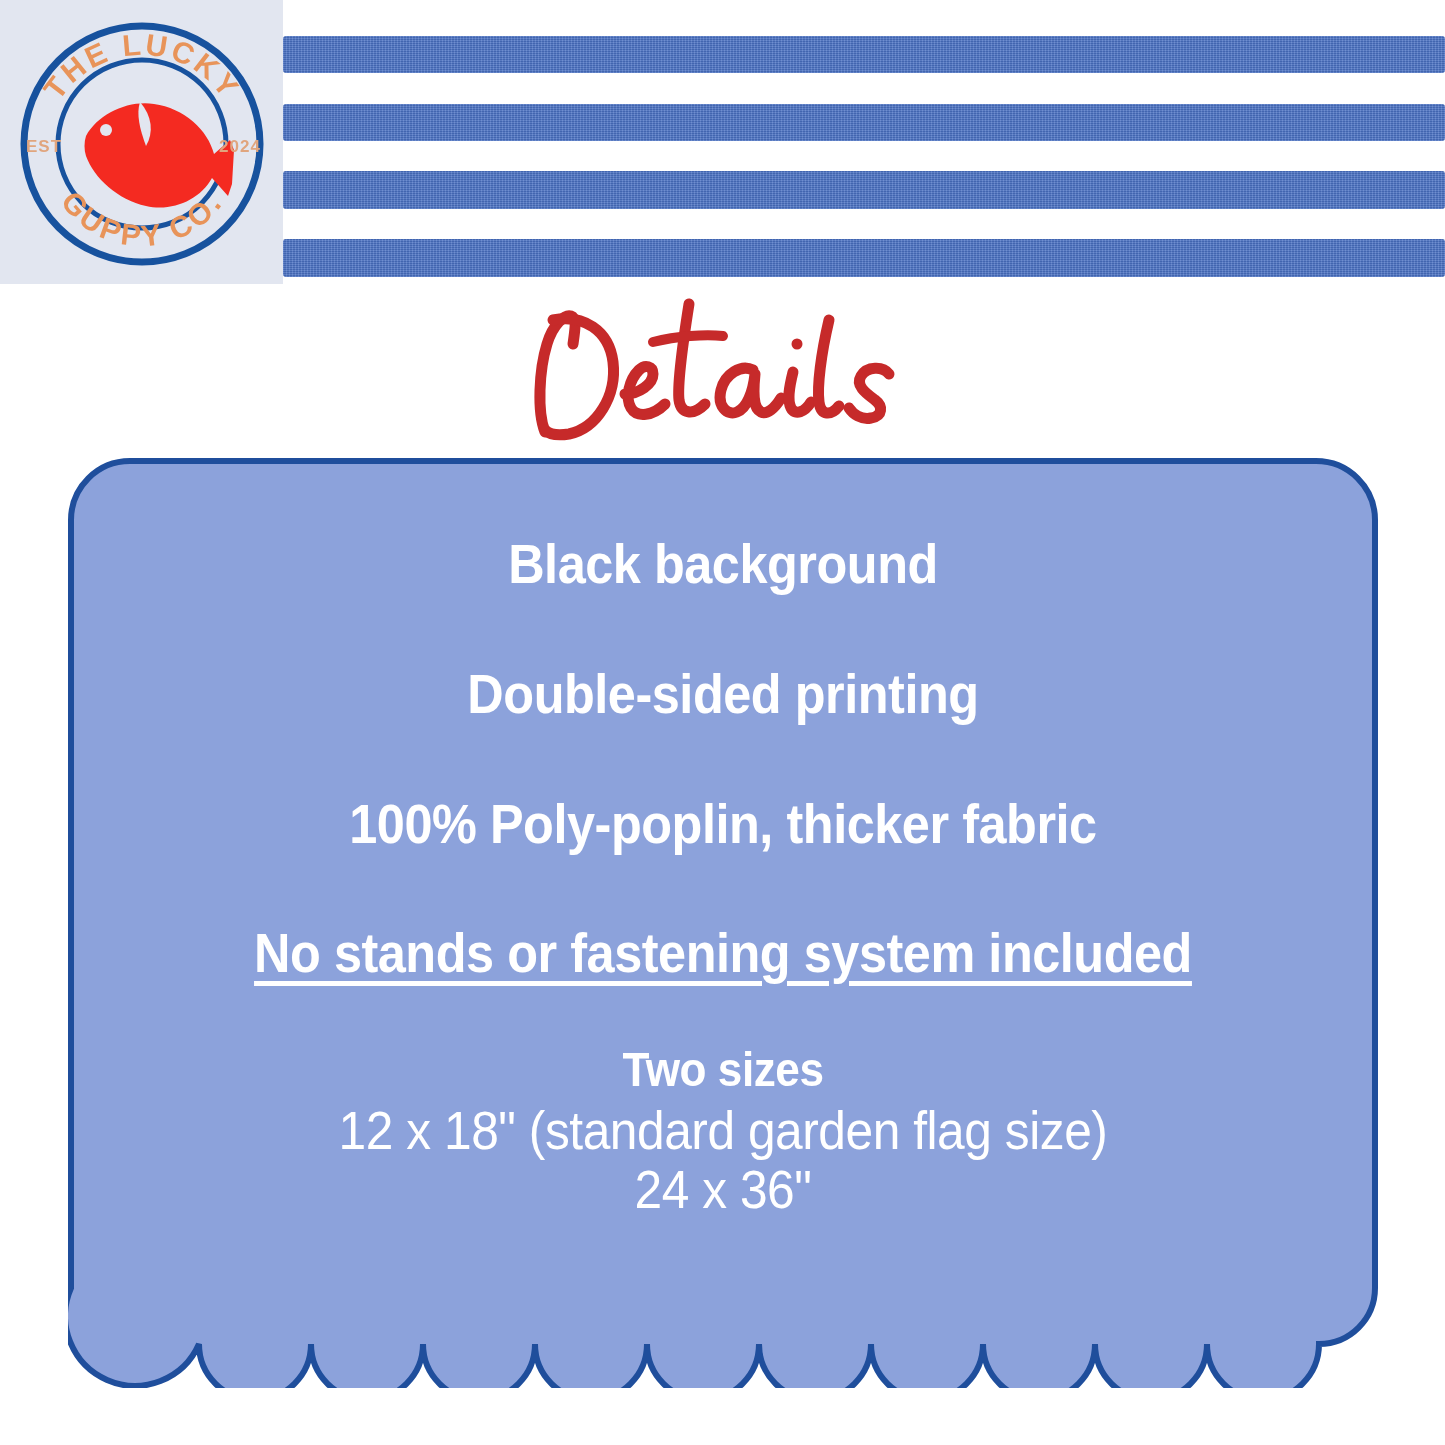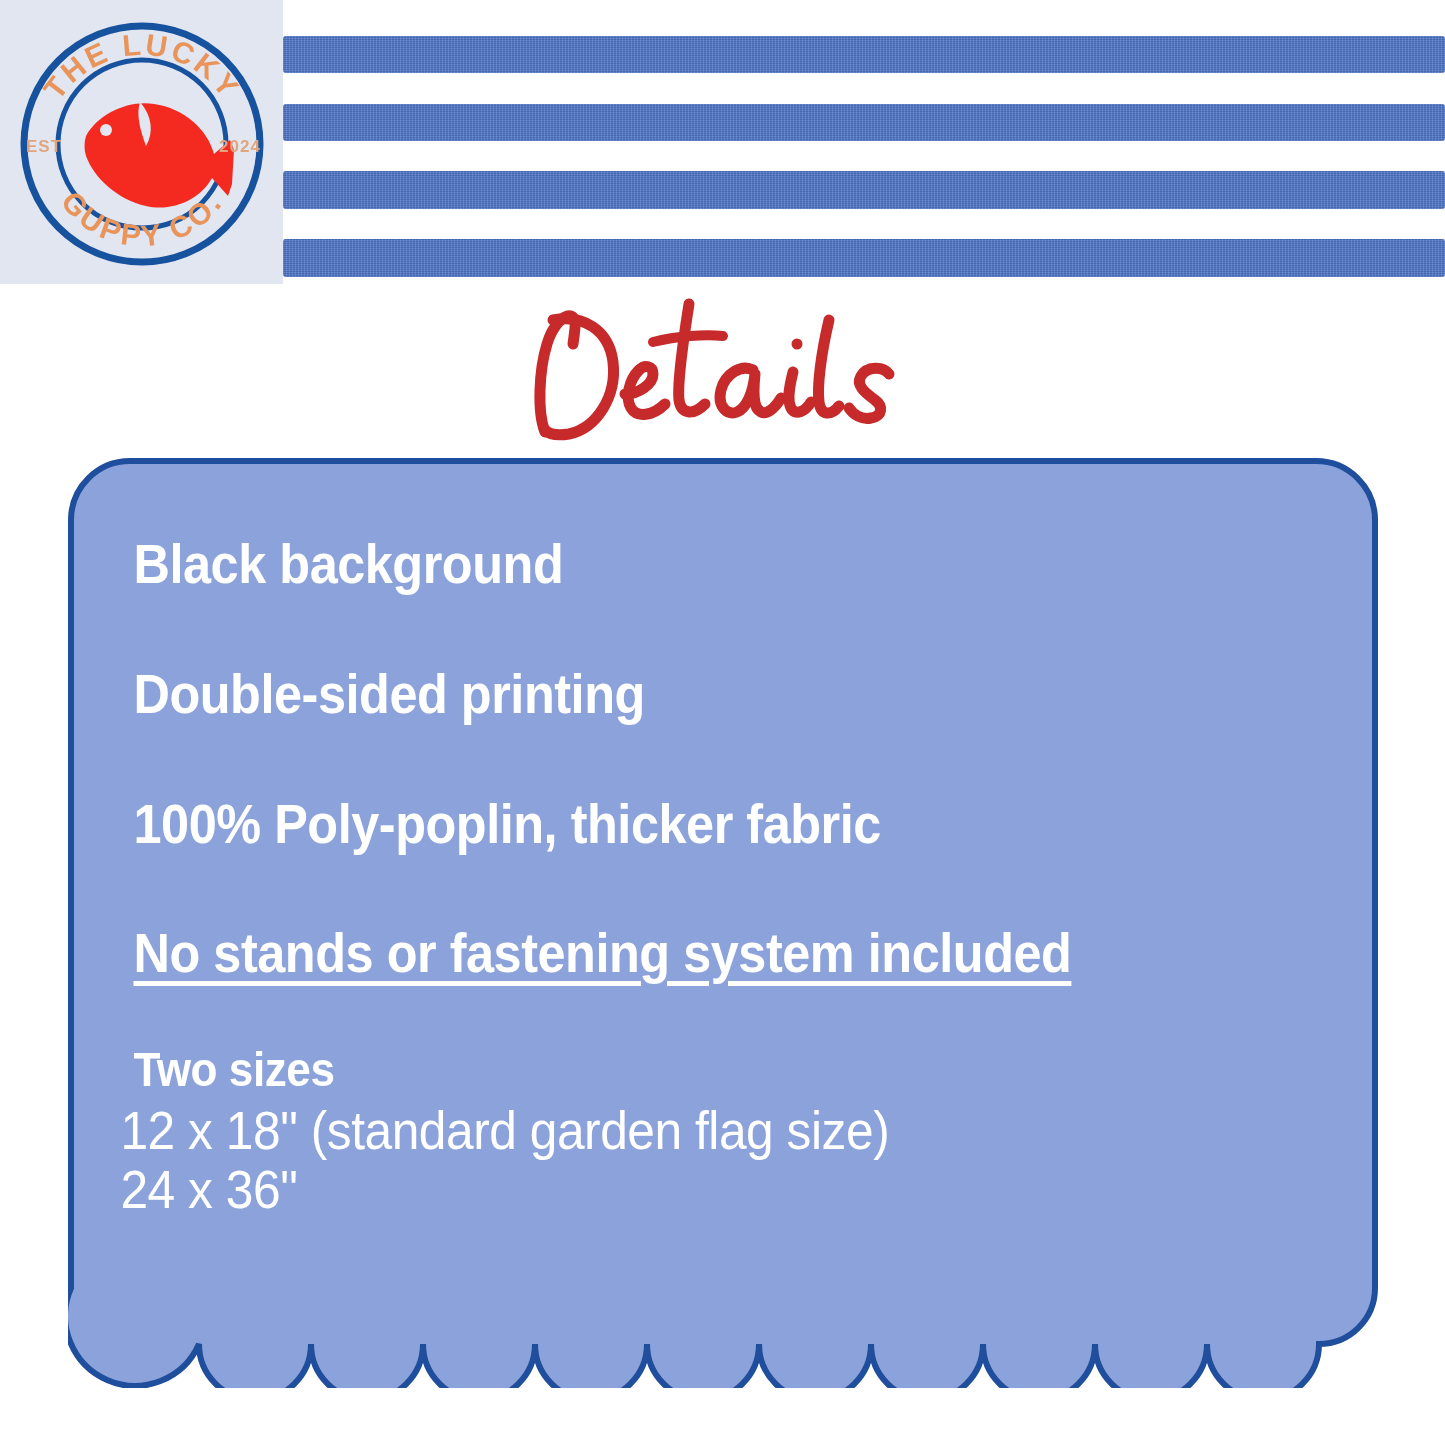--- a/index.html
+++ b/index.html
@@ -91,20 +91,21 @@
     top: 0;
     width: 1310px;
     height: 930px;
   }
   #card-content {
     position: absolute;
     left: 0;
     top: 0;
     width: 1310px;
     height: 930px;
+    text-align: center;
     color: #ffffff;
   }
 
   .line-bold {
     font-family: "Liberation Sans", sans-serif;
     font-weight: bold;
     color: #ffffff;
     letter-spacing: -0.5px;
     transform: scaleX(0.90);
     transform-origin: center center;

